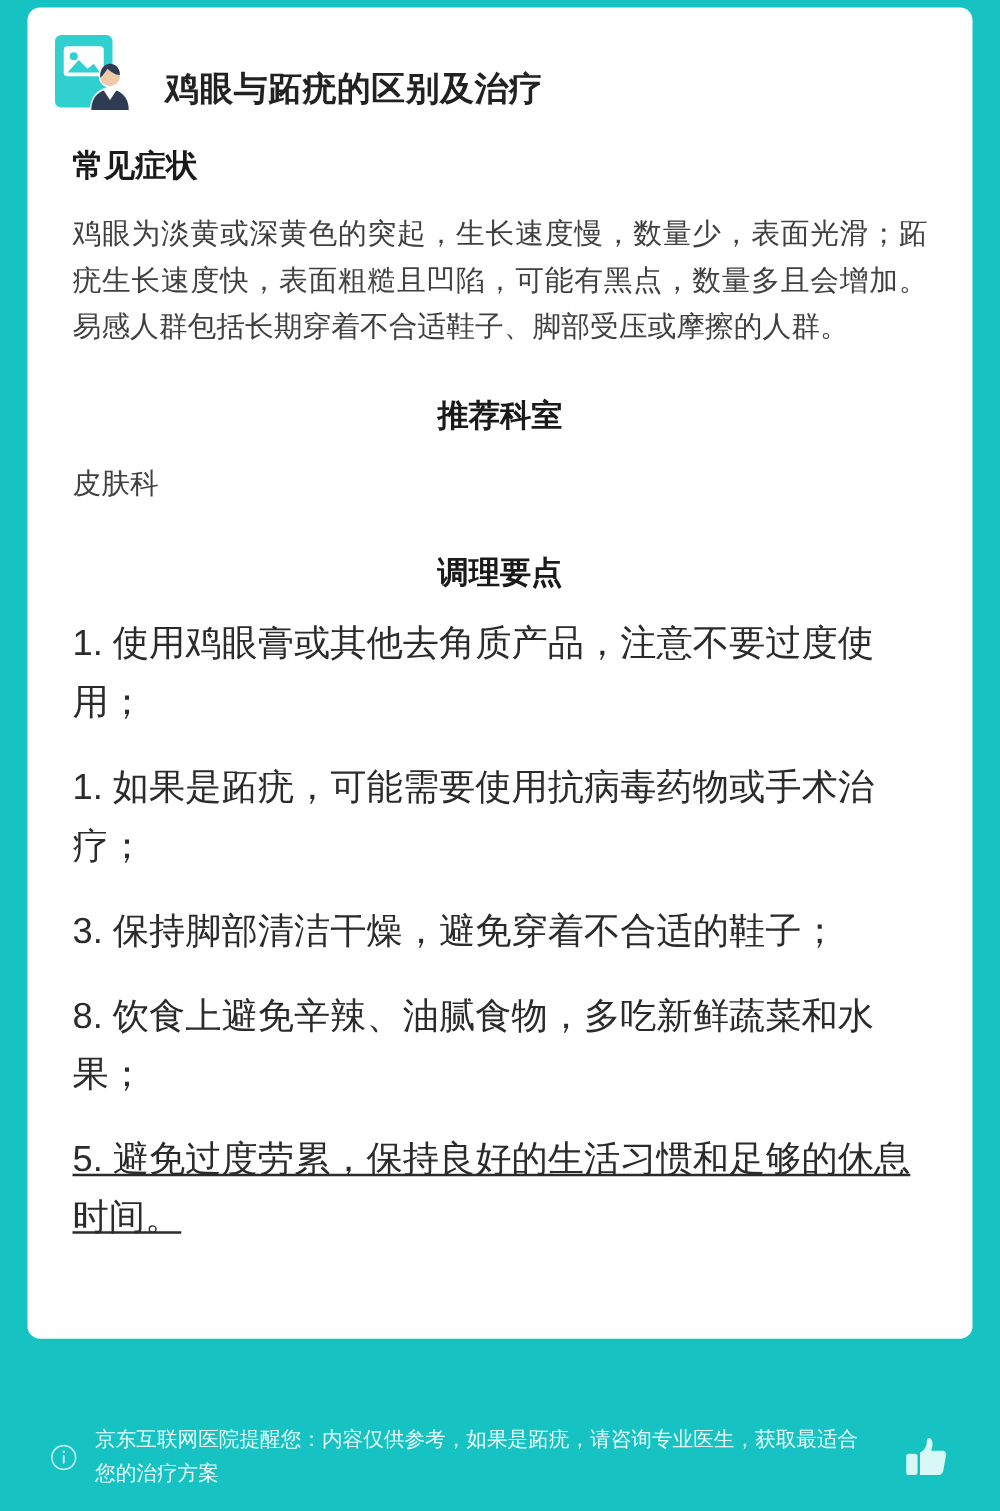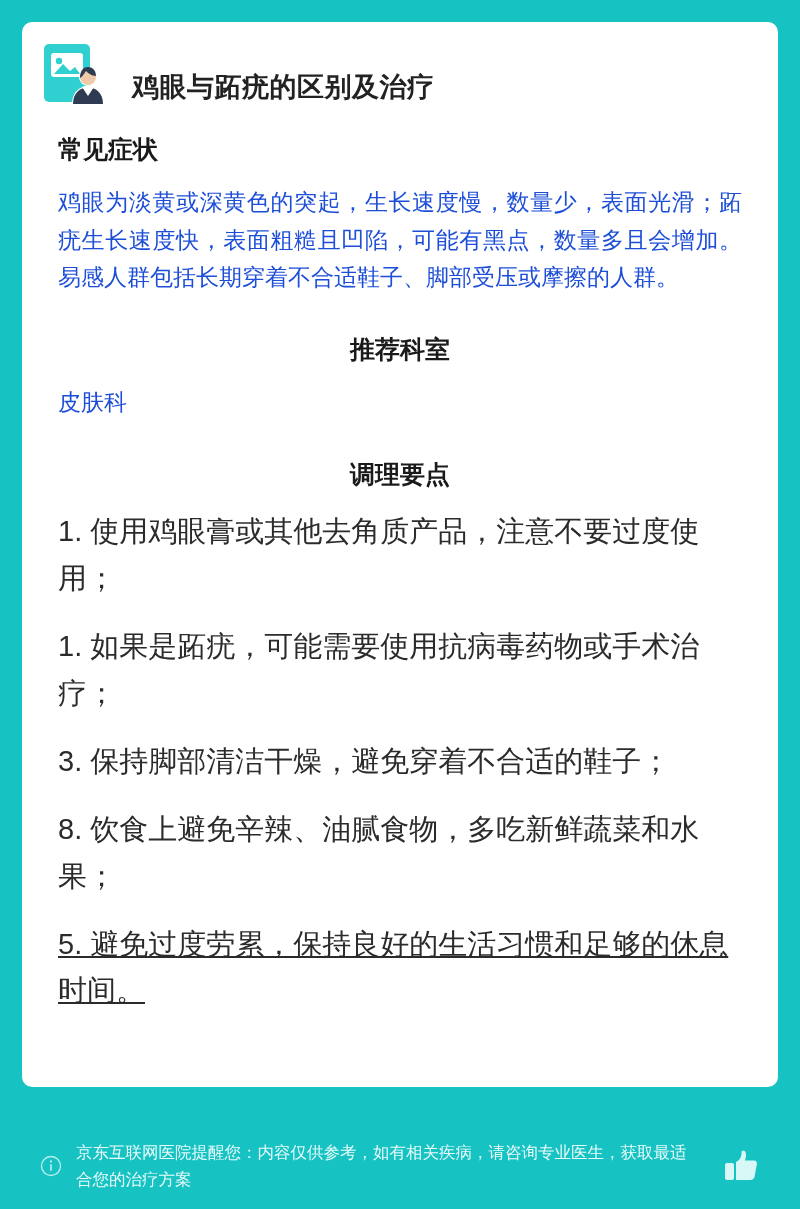--- a/index.html
+++ b/index.html
@@ -11,21 +11,21 @@
     height: 1209px;
     background: #16c2c2;
     font-family: "Liberation Sans", sans-serif;
     -webkit-font-smoothing: antialiased;
   }
   .page {
     position: relative;
     width: 800px;
     height: 1209px;
     box-sizing: border-box;
-    padding: 22px 22px 0 22px;
+    padding: 6px 22px 0 22px;
   }
   .card {
     position: relative;
     background: #ffffff;
     border-radius: 10px;
     box-sizing: border-box;
     padding: 30px 36px 40px 36px;
     min-height: 1065px;
   }
   .doc-icon {
@@ -57,21 +57,21 @@
     margin: 0 0 18px 0;
     line-height: 1.3;
   }
   h2.section-heading.spaced {
     margin-top: 36px;
     text-align: center;
   }
 
   p.body-text {
     font-size: 23px;
-    color: #1d4ed8;
+    color: #404040;
     line-height: 1.65;
     margin: 0 0 10px 0;
     text-align: justify;
   }
 
   p.list-item {
     font-size: 29px;
     color: #2b2b2b;
     line-height: 1.6;
     margin: 0 0 22px 0;
@@ -150,21 +150,21 @@
   </div>
 
   <div class="footer">
     <span class="footer-icon">
       <svg viewBox="0 0 22 22" width="22" height="22" xmlns="http://www.w3.org/2000/svg">
         <circle cx="11" cy="11" r="9.5" fill="none" stroke="#bdeeee" stroke-width="1.3"></circle>
         <rect x="10.2" y="9" width="1.6" height="7" rx="0.8" fill="#bdeeee"></rect>
         <circle cx="11" cy="6.4" r="1.1" fill="#bdeeee"></circle>
       </svg>
     </span>
-    <span class="footer-text">京东互联网医院提醒您：内容仅供参考，如有相关疾病，请咨询专业医生，获取最适合您的治疗方案</span>
+    <span class="footer-text">京东互联网医院提醒您：内容仅供参考，如果是跖疣，请咨询专业医生，获取最适合您的治疗方案</span>
     <span class="thumb-icon">
       <svg viewBox="0 0 38 38" width="38" height="38" xmlns="http://www.w3.org/2000/svg">
         <rect x="3" y="16" width="9" height="17" rx="2" fill="#d8f7f7"></rect>
         <path d="M14 33 L14 15 C17.5 13.5 19.5 10 19.5 5.5 C19.5 3.6 21 3 22.2 3.8 C23.6 4.7 24.2 6.6 24 9 C23.9 10.6 23.4 12.2 22.9 13.6 L32 13.6 C34 13.6 35.3 15.2 34.9 17 L32.6 29.5 C32.2 31.7 30.6 33 28.6 33 Z" fill="#d8f7f7"></path>
       </svg>
     </span>
   </div>
 
 </div>
 

